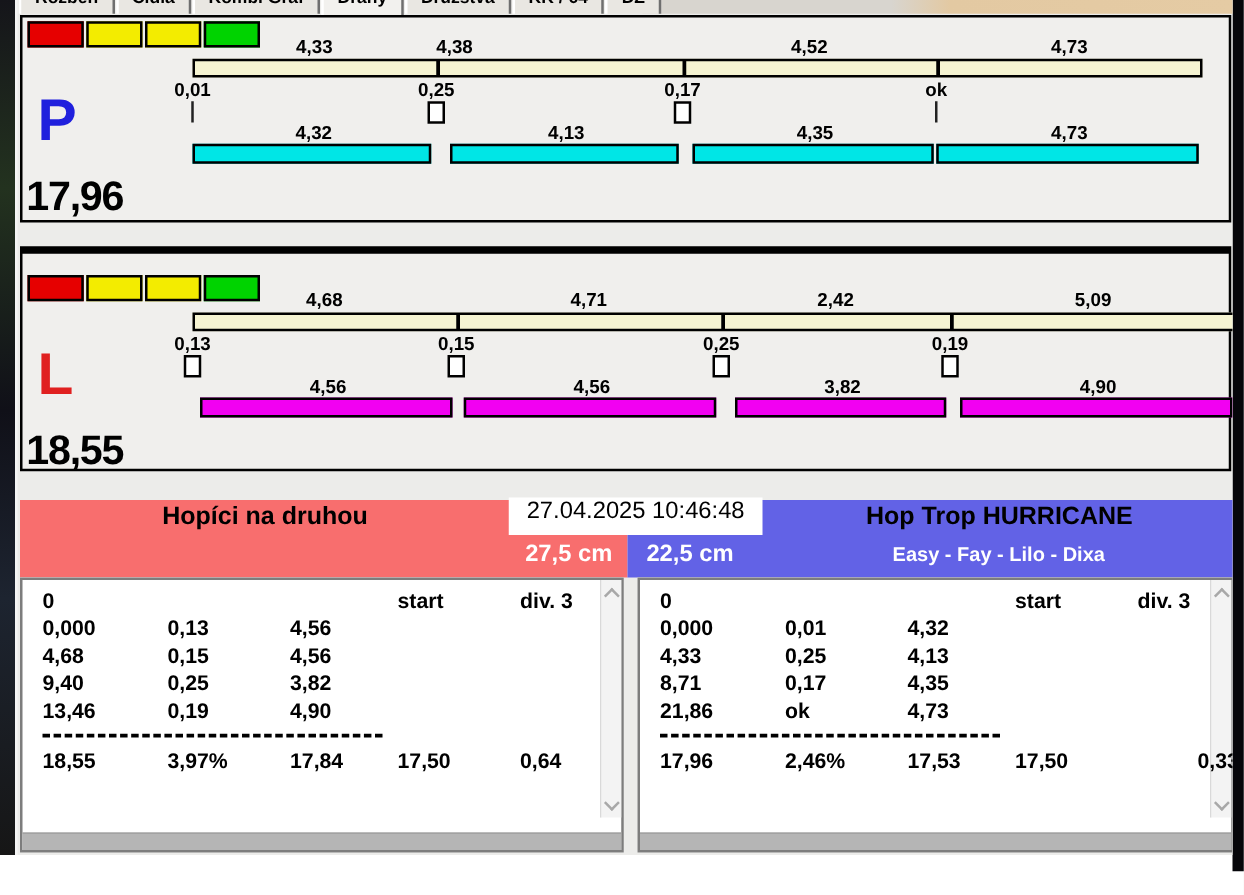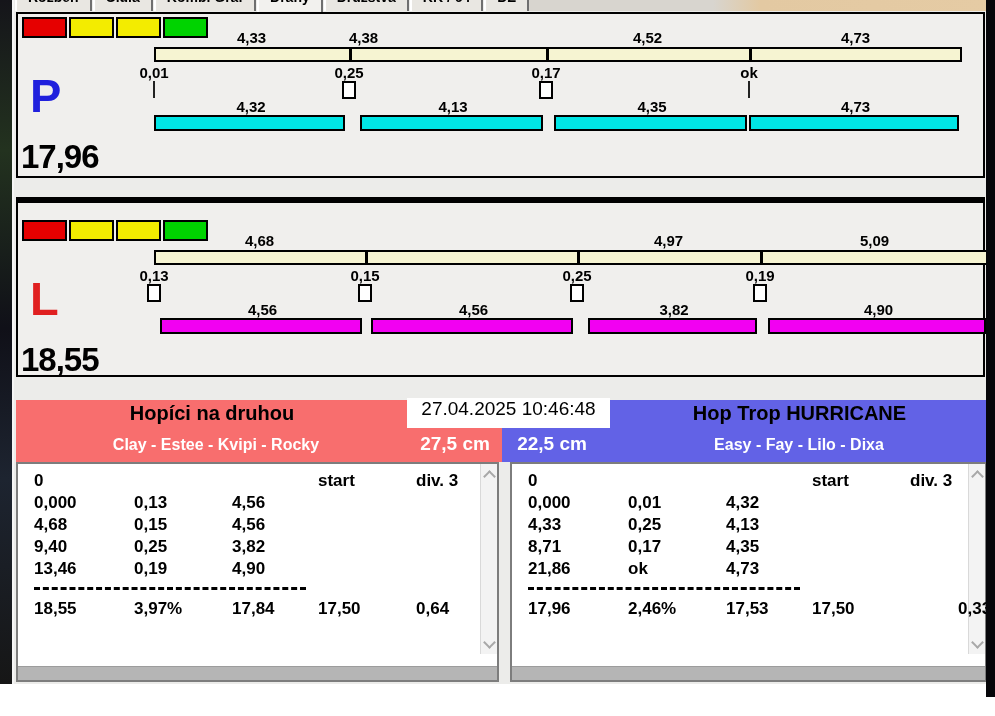--- a/index.html
+++ b/index.html
@@ -97,44 +97,44 @@
       <div class="shape" style="left: 136px; top: 47px; width: 835px; height: 15px; background: rgb(246, 244, 210); border: 2px solid rgb(0, 0, 0);">
         <div class="shape" style="left: 209px; top: -1px; width: 3px; height: 13px; background: rgb(0, 0, 0);"></div>
         <div class="shape" style="left: 421px; top: -1px; width: 3px; height: 13px; background: rgb(0, 0, 0);"></div>
         <div class="shape" style="left: 604px; top: -1px; width: 3px; height: 13px; background: rgb(0, 0, 0);"></div>
       </div>
       <div class="lbl" style="left: 136px; top: 29px; width: 211px; text-align: center;">4,68</div>
       <div class="lbl" style="left: 102px; top: 64px; width: 68px; text-align: center;">0,13</div>
       <div class="shape" style="left: 129px; top: 81px; width: 14px; height: 18px; background: rgb(255, 255, 255); border: 2px solid rgb(0, 0, 0);"></div>
       <div class="lbl" style="left: 142px; top: 98px; width: 205px; text-align: center;">4,56</div>
       <div class="shape" style="left: 142px; top: 115px; width: 202px; height: 16px; background: rgb(242, 0, 242); border: 2px solid rgb(0, 0, 0);"></div>
+      <div class="lbl" style="left: 347px; top: 29px; width: 212px; text-align: center;">4,71</div>
       <div class="lbl" style="left: 313px; top: 64px; width: 68px; text-align: center;">0,15</div>
       <div class="shape" style="left: 340px; top: 81px; width: 14px; height: 18px; background: rgb(255, 255, 255); border: 2px solid rgb(0, 0, 0);"></div>
       <div class="lbl" style="left: 353px; top: 98px; width: 205px; text-align: center;">4,56</div>
       <div class="shape" style="left: 353px; top: 115px; width: 202px; height: 16px; background: rgb(242, 0, 242); border: 2px solid rgb(0, 0, 0);"></div>
-      <div class="lbl" style="left: 559px; top: 29px; width: 183px; text-align: center;">4,97</div>
+      <div class="lbl" style="left: 559px; top: 29px; width: 183px; text-align: center;">2,42</div>
       <div class="lbl" style="left: 525px; top: 64px; width: 68px; text-align: center;">0,25</div>
       <div class="shape" style="left: 552px; top: 81px; width: 14px; height: 18px; background: rgb(255, 255, 255); border: 2px solid rgb(0, 0, 0);"></div>
       <div class="lbl" style="left: 570px; top: 98px; width: 172px; text-align: center;">3,82</div>
       <div class="shape" style="left: 570px; top: 115px; width: 169px; height: 16px; background: rgb(242, 0, 242); border: 2px solid rgb(0, 0, 0);"></div>
       <div class="lbl" style="left: 742px; top: 29px; width: 229px; text-align: center;">5,09</div>
       <div class="lbl" style="left: 708px; top: 64px; width: 68px; text-align: center;">0,19</div>
       <div class="shape" style="left: 735px; top: 81px; width: 14px; height: 18px; background: rgb(255, 255, 255); border: 2px solid rgb(0, 0, 0);"></div>
       <div class="lbl" style="left: 750px; top: 98px; width: 221px; text-align: center;">4,90</div>
       <div class="shape" style="left: 750px; top: 115px; width: 218px; height: 16px; background: rgb(242, 0, 242); border: 2px solid rgb(0, 0, 0);"></div>
       <div class="big-letter" style="top: 68px; color: rgb(224, 32, 32);">L</div>
       <div class="lane-total" style="top: 138px;">18,55</div>
     </div>
 
   <div id="hdr-left-bg" class="team-hdr" style="background: rgb(248, 110, 110);"></div>
   <div id="hdr-right-bg" class="team-hdr" style="background: rgb(98, 98, 230);"></div>
 
   <div class="team-title" style="left:598px;width:375px;">Hop Trop HURRICANE</div>
   <div class="team-title" style="left:2px;width:392px;">Hopíci na druhou</div>
-  <div class="team-members" style="left:10px;width:384px;">Clay - Estee - Kvipi - Rocky</div>
   <div class="team-members" style="left:620px;width:330px;">Easy - Fay - Lilo - Dixa</div>
   <div class="height-lbl" style="left:398px;width:86px;">27,5 cm</div>
   <div class="height-lbl" style="left:496px;width:84px;">22,5 cm</div>
   <div id="date-box">27.04.2025 10:46:48</div>
 
   <div id="table-left" class="listbox">
     <div class="vscroll">
       <span class="chev up"></span>
       <span class="chev down"></span>
     </div>

